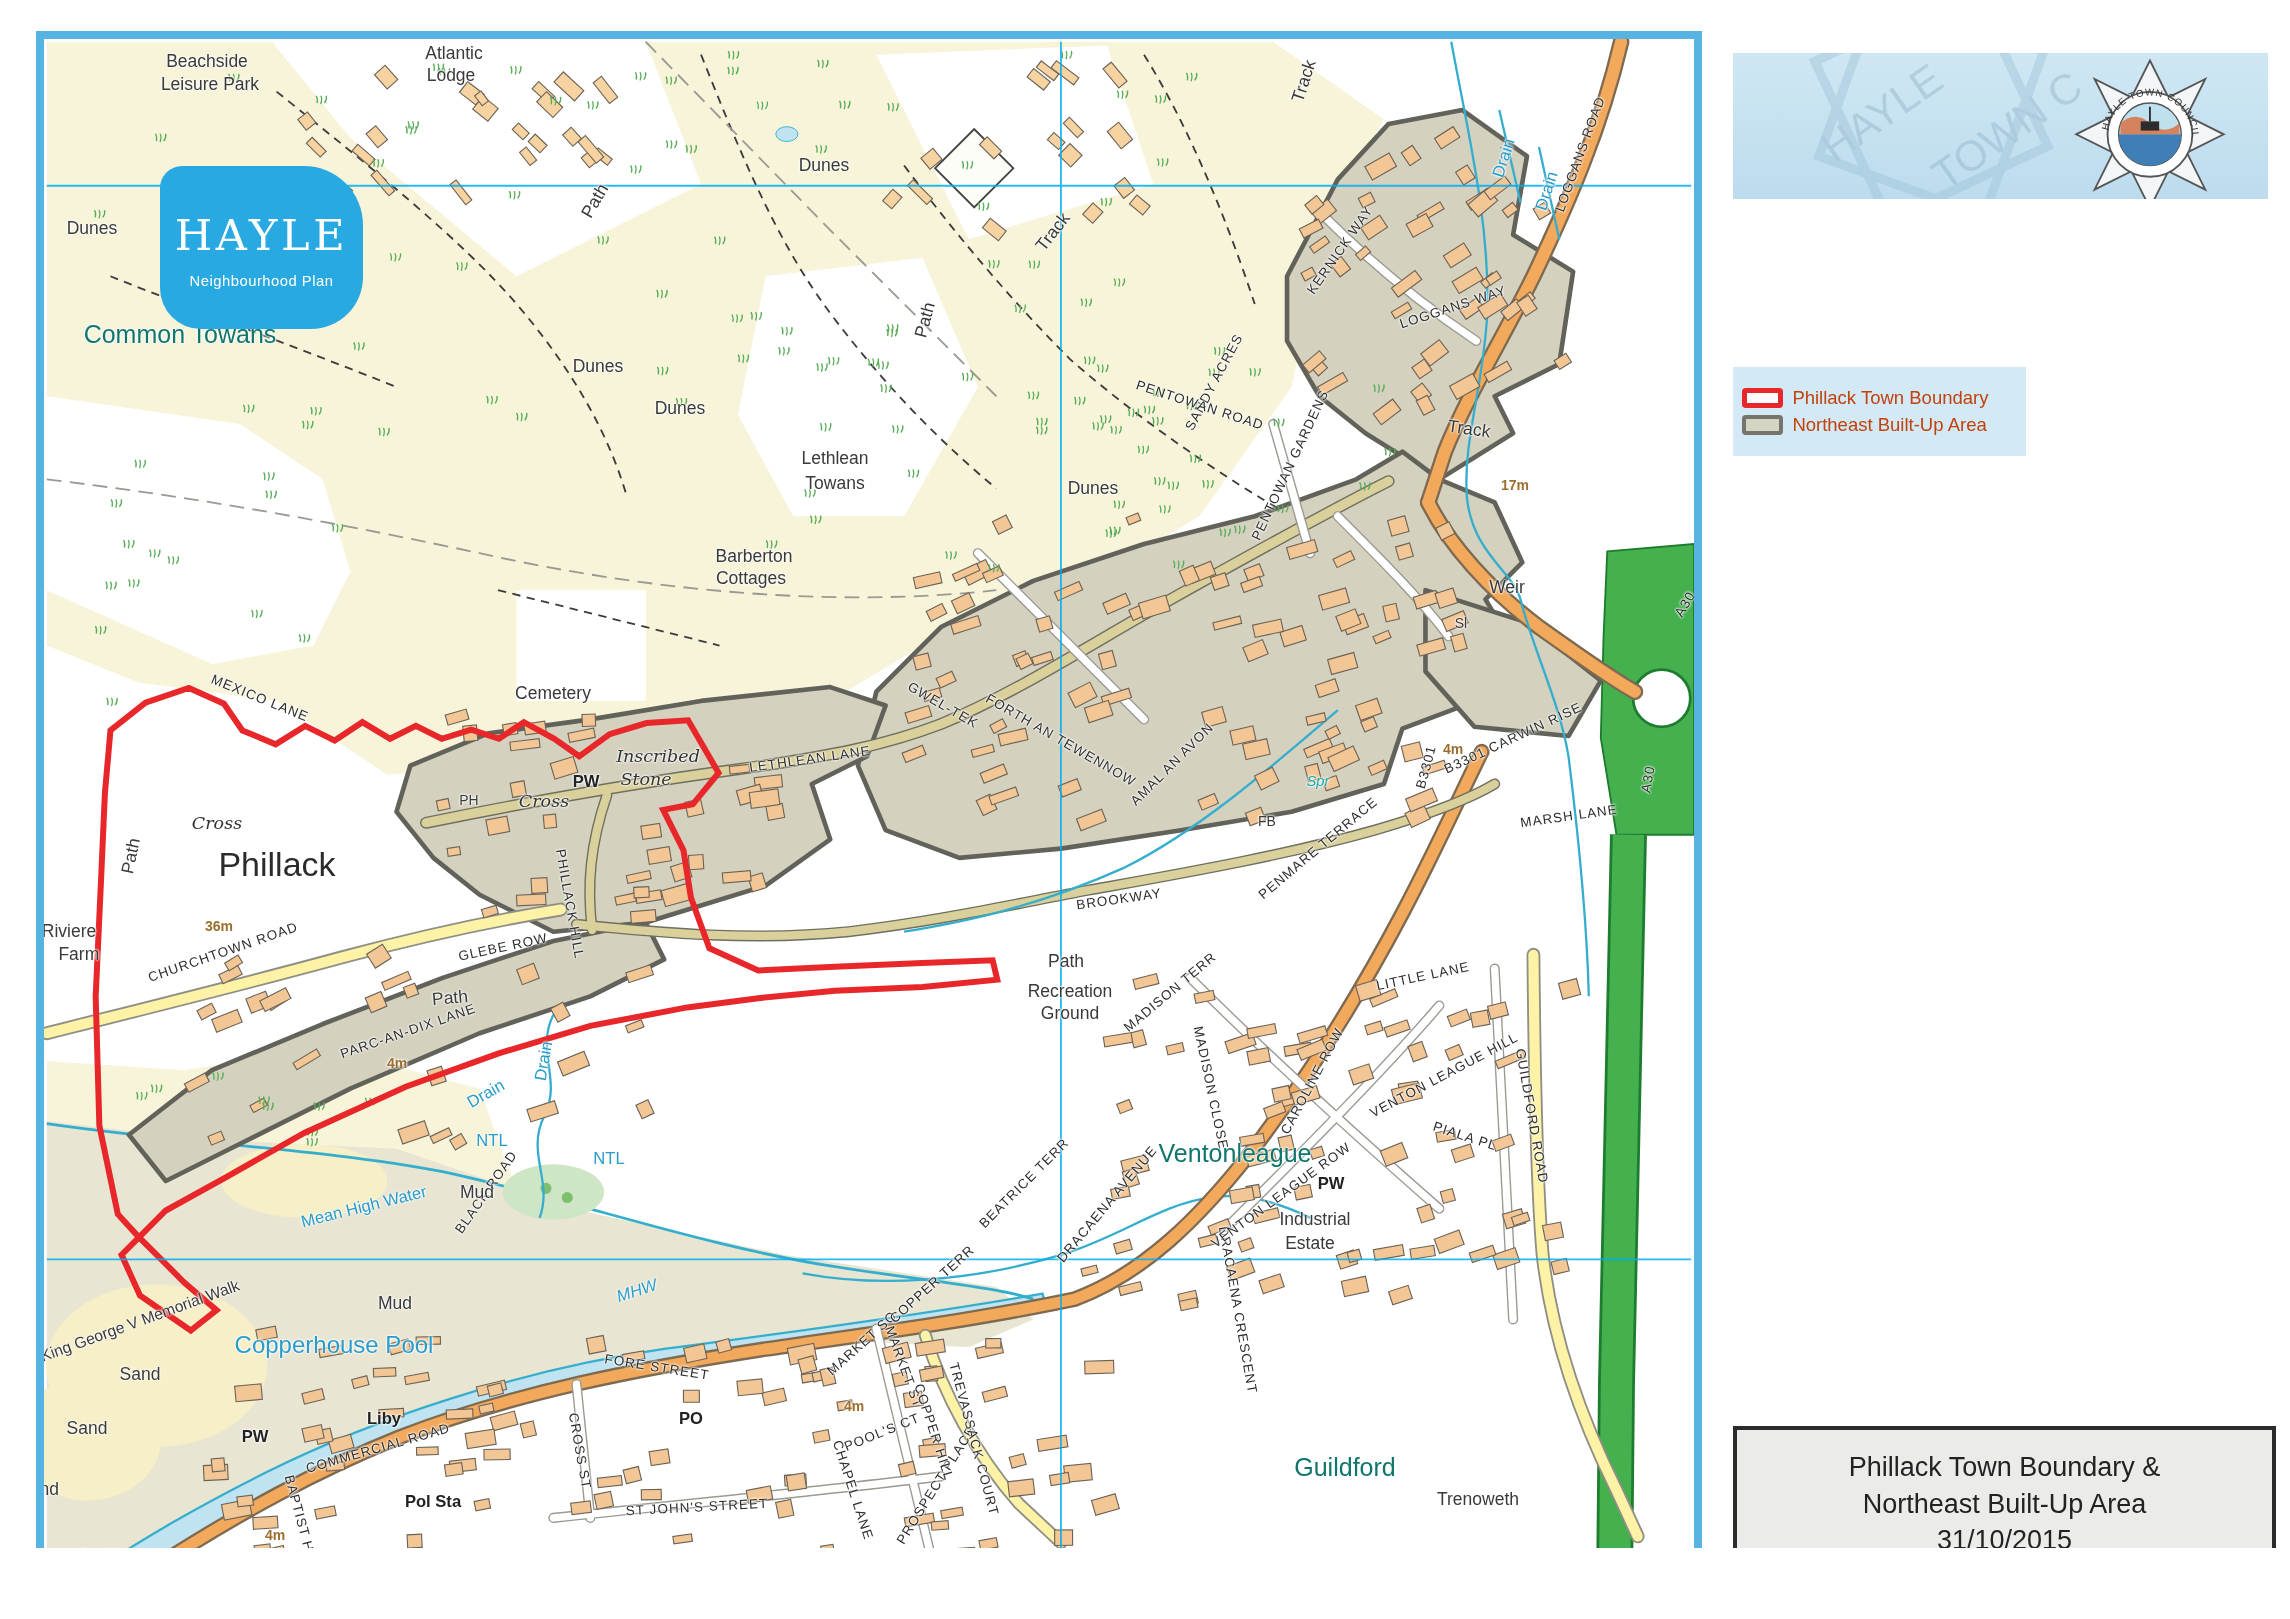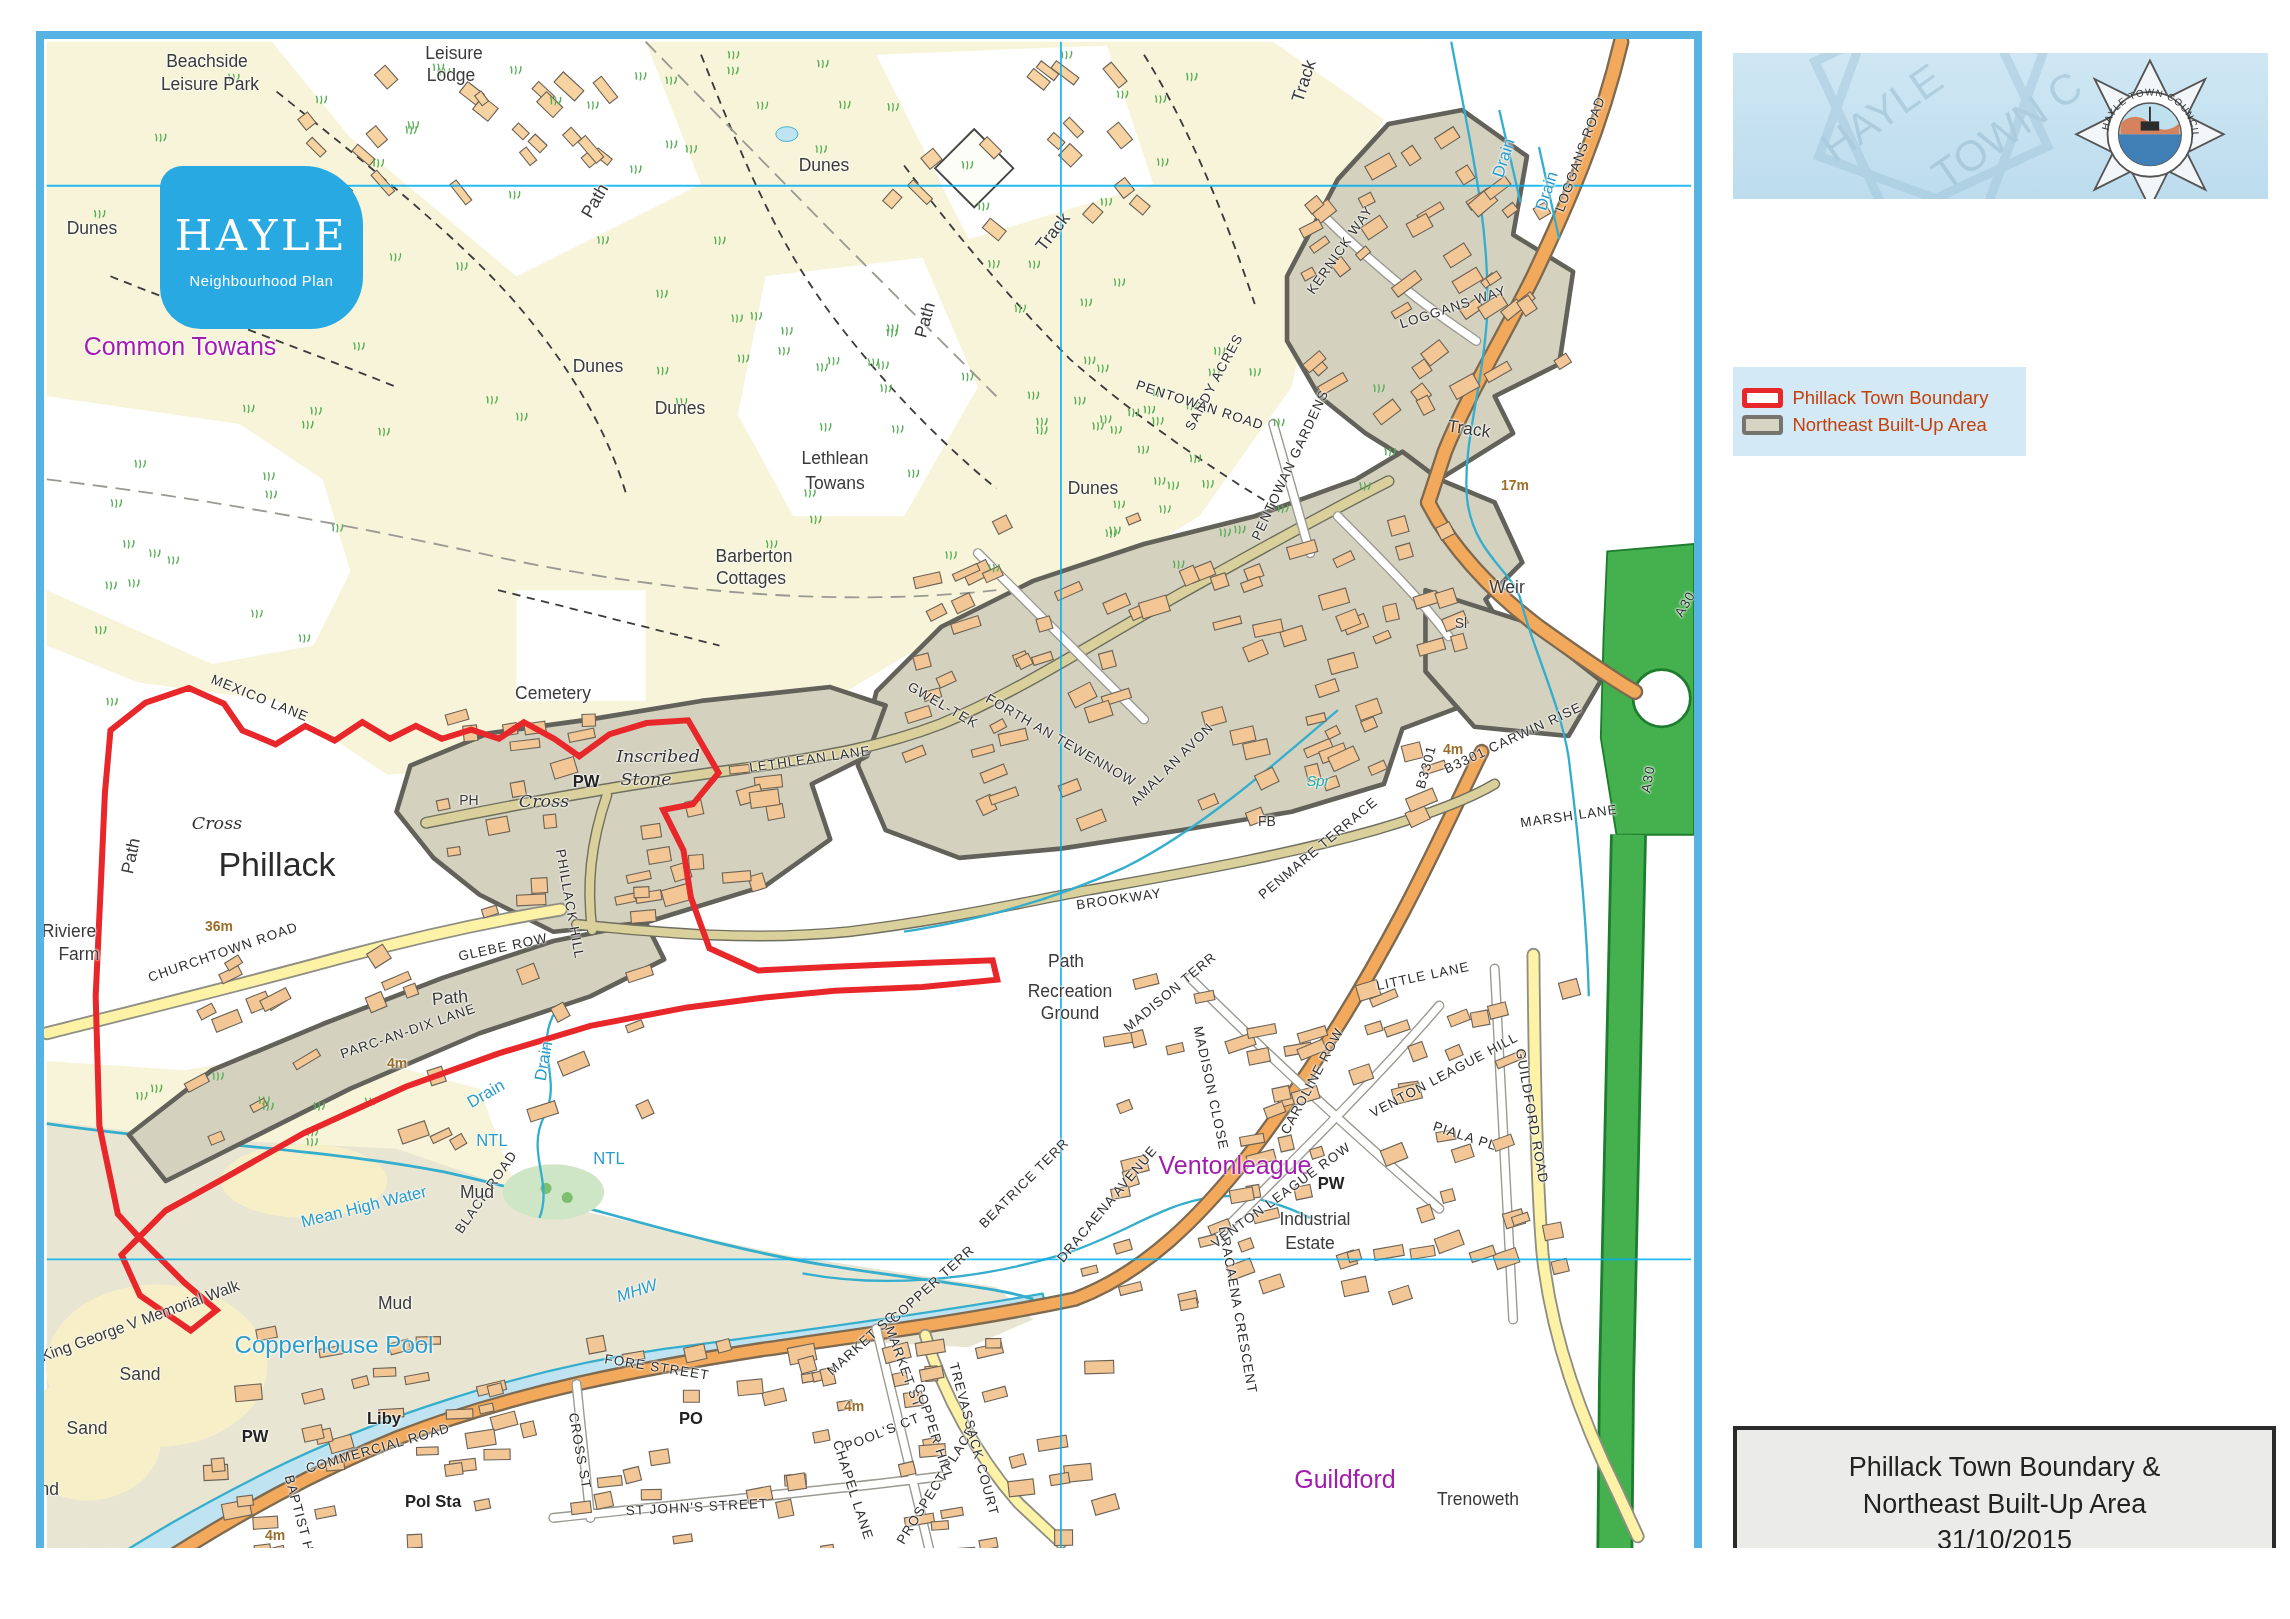--- a/index.html
+++ b/index.html
@@ -17,21 +17,21 @@
   .lb-small{font-size:14px;}
   .lb-bold{font-size:16.6px;font-weight:bold;color:#222;}
   .lb-road{font-size:13.4px;letter-spacing:1.1px;color:#2e2e2e;}
   .lb-blue{color:#2a9cc9;font-size:16.6px;}
   .lb-blueI{color:#2a9cc9;font-size:16.6px;font-style:italic;}
   .lb-blueBig{color:#2a9cc9;font-size:24px;}
   .lb-tealI{color:#1ba8a0;font-size:14.8px;font-style:italic;}
   .lb-brown{color:#9c6f2e;font-size:14px;font-weight:bold;}
   .lb-ital{font-family:"DejaVu Serif",serif;font-style:italic;font-size:17.5px;color:#333;}
   .lb-big{font-size:34px;color:#2b2b2b;}
-  .lb-big2{font-size:25px;color:#a21caf;margin-top:12px;}
+  .lb-big2{font-size:25px;color:#0f766e;}
   
   #hayle-logo{position:absolute;left:116px;top:127px;width:203px;height:163px;
       background:#29a9e1;border-radius:22px 59px 52px 41px;color:#fff;text-align:center;}
   #hayle-logo .big{font-family:"DejaVu Serif",serif;font-size:43px;letter-spacing:3.7px;
       margin-top:44px;}
   #hayle-logo .sub{font-size:14.8px;margin-top:13px;letter-spacing:0.5px;}
   
   #crest-banner{position:absolute;left:1733px;top:53px;width:535px;height:146px;
       background:linear-gradient(180deg,#cfe7f3,#bcdcee);overflow:hidden;}
   #title-box{position:absolute;left:1733px;top:214px;width:535px;height:81px;
@@ -705,21 +705,21 @@
       <g stroke="#00aeef" stroke-width="2" opacity="0.85">
         <line x1="51" y1="202" x2="1833" y2="202"></line>
         <line x1="51" y1="1365" x2="1833" y2="1365"></line>
         <line x1="1150" y1="46" x2="1150" y2="1703"></line>
       </g>
     </svg>
 
     <div id="label-layer">
         <span class="lbl lb-loc" style="left: 163px; top: 22px; transform: translate(-50%, -50%) rotate(0deg);">Beachside</span>
         <span class="lbl lb-loc" style="left: 166px; top: 45px; transform: translate(-50%, -50%) rotate(0deg);">Leisure Park</span>
-        <span class="lbl lb-loc" style="left: 410px; top: 14px; transform: translate(-50%, -50%) rotate(0deg);">Leisure</span>
+        <span class="lbl lb-loc" style="left: 410px; top: 14px; transform: translate(-50%, -50%) rotate(0deg);">Atlantic</span>
         <span class="lbl lb-loc" style="left: 407px; top: 36px; transform: translate(-50%, -50%) rotate(0deg);">Lodge</span>
         <span class="lbl lb-loc" style="left: 48px; top: 189px; transform: translate(-50%, -50%) rotate(0deg);">Dunes</span>
         <span class="lbl lb-big2" style="left: 136px; top: 295px; transform: translate(-50%, -50%) rotate(0deg);">Common Towans</span>
         <span class="lbl lb-loc" style="left: 780px; top: 126px; transform: translate(-50%, -50%) rotate(0deg);">Dunes</span>
         <span class="lbl lb-loc" style="left: 636px; top: 369px; transform: translate(-50%, -50%) rotate(0deg);">Dunes</span>
         <span class="lbl lb-loc" style="left: 1049px; top: 449px; transform: translate(-50%, -50%) rotate(0deg);">Dunes</span>
         <span class="lbl lb-loc" style="left: 554px; top: 327px; transform: translate(-50%, -50%) rotate(0deg);">Dunes</span>
         <span class="lbl lb-loc" style="left: 791px; top: 419px; transform: translate(-50%, -50%) rotate(0deg);">Lethlean</span>
         <span class="lbl lb-loc" style="left: 791px; top: 444px; transform: translate(-50%, -50%) rotate(0deg);">Towans</span>
         <span class="lbl lb-loc" style="left: 710px; top: 517px; transform: translate(-50%, -50%) rotate(0deg);">Barberton</span>

